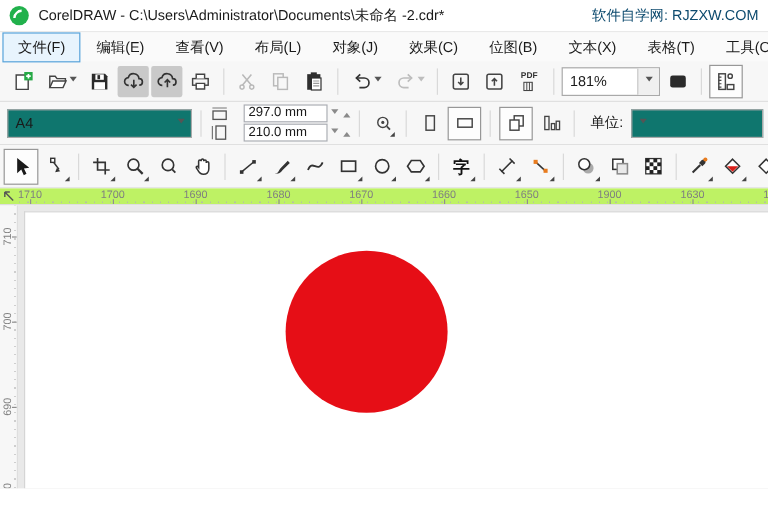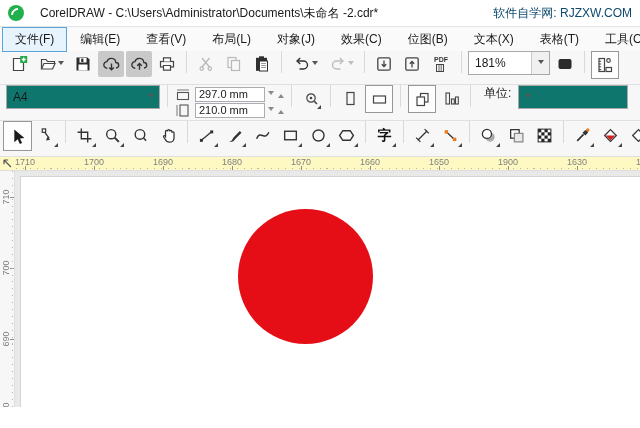--- a/index.html
+++ b/index.html
@@ -4,30 +4,30 @@
 <style>
   html,body{margin:0;padding:0;background:#888;}
   .window{position:relative;width:640px;height:428px;background:#fff;overflow:hidden;
     font-family:"Liberation Sans","DejaVu Sans",sans-serif;font-size:12px;color:#1a1a1a;}
 
   
   .titlebar{height:26px;display:flex;align-items:center;padding:0 8px;background:#fff;border-bottom:1px solid #e4e4e4;}
   .app-logo{width:16px;height:16px;border-radius:50%;background:#21b14c;position:relative;flex:0 0 auto;}
   .app-logo::after{content:'';position:absolute;left:3px;top:3px;width:10px;height:10px;border-radius:50%;
     border:2px solid transparent;border-top-color:#fff;transform:rotate(-45deg);}
-  .title-text{margin-left:16px;white-space:nowrap;}
+  .title-text{margin-left:8px;white-space:nowrap;}
   .brand-text{margin-left:auto;color:#0c4a6e;white-space:nowrap;}
 
   
   .menubar{height:24px;display:flex;align-items:center;background:#fafafa;padding:0 2px;}
   .menu-item{padding:3px 12px;border:1px solid transparent;white-space:nowrap;}
   .menu-item.active{background:#e8f4fd;border-color:#5aa4da;}
 
   
-  .bar{display:flex;background:#f7f7f7;border-bottom:1px solid #e0e0e0;}
+  .bar{display:flex;align-items:center;background:#f7f7f7;border-bottom:1px solid #e0e0e0;}
   .toolbar{height:33px;padding:0 6px;gap:2px;}
   .propbar{height:35px;padding:0 6px;gap:3px;}
   .toolbox{height:35px;padding:0 3px;gap:1px;overflow:hidden;}
   .tbtn{width:26px;height:26px;display:flex;align-items:center;justify-content:center;position:relative;flex:0 0 auto;}
   .xbtn{width:27px;height:28px;display:flex;align-items:center;justify-content:center;position:relative;flex:0 0 auto;}
   .pressed{background:#c9c9c9;border-radius:2px;}
   .boxed{border:1px solid #979797;background:#fdfdfd;}
   .vsep{width:1px;height:22px;background:#d9d9d9;margin:0 4px;flex:0 0 auto;}
   .caret-dn{width:0;height:0;border:3px solid transparent;border-top:4px solid #555;margin-left:1px;}
   .caret-dn.dis{border-top-color:#bdbdbd;}
@@ -36,21 +36,21 @@
   svg{display:block;}
 
   
   .combo{height:22px;background:#0f766e;border:1px solid #a9a9a9;display:flex;align-items:center;flex:0 0 auto;}
   .combo .val{flex:1;padding-left:6px;white-space:nowrap;overflow:hidden;}
   .combo .cbtn{width:17px;height:100%;display:flex;align-items:center;justify-content:center;}
   .combo.white{background:#fff;}
   .combo.white .cbtn{border-left:1px solid #c9c9c9;background:#f0f0f0;}
 
   
-  .dim-group{display:flex;align-items:center;gap:4px;}
+  .dim-group{display:flex;align-items:center;gap:12px;}
   .dim-icons{display:flex;flex-direction:column;gap:2px;}
   .dim-col{display:flex;flex-direction:column;gap:1px;}
   .dim-row{display:flex;align-items:center;}
   .dim-input{width:62px;height:13px;background:#fff;border:1px solid #abadb3;font-size:11px;line-height:13px;padding:0 3px;}
   .spin{display:flex;gap:4px;align-items:center;margin-left:3px;}
   .tri-dn{width:0;height:0;border:3px solid transparent;border-top:4px solid #8a8a8a;}
   .tri-up{width:0;height:0;border:3px solid transparent;border-bottom:4px solid #8a8a8a;}
   .units-label{margin:0 4px 0 6px;white-space:nowrap;}
 
   
@@ -60,21 +60,21 @@
   
   .ttool{font-size:14px;font-weight:bold;color:#111;line-height:14px;}
 
   
   .tabbar{height:19px;background:#ececec;display:flex;align-items:stretch;border-bottom:2px solid #29abe2;}
   .home-btn{width:24px;display:flex;align-items:center;justify-content:center;}
   .doc-tab{background:#d5eaf8;padding:0 12px;display:flex;align-items:center;white-space:nowrap;}
   .new-tab{width:28px;display:flex;align-items:center;justify-content:center;color:#9a9a9a;font-size:14px;}
 
   
-  .hruler{position:relative;height:13px;background:#fef9c3;overflow:hidden;border-bottom:1px solid #dedede;text-decoration:underline;}
+  .hruler{position:relative;height:13px;background:#bef264;overflow:hidden;border-bottom:1px solid #dedede;text-decoration:underline;}
   .hruler::after{content:'';position:absolute;left:16px;right:0;bottom:1px;height:1px;
     background:repeating-linear-gradient(to right,#b3b3b3 0 1px,transparent 1px 6.9px);}
   .hlab{position:absolute;top:0;transform:translateX(-50%);font-size:9px;color:#808080;line-height:10px;}
   .htick{position:absolute;bottom:0;width:1px;height:4px;background:#8f8f8f;}
   .origin-corner{position:absolute;left:1px;top:0;z-index:3;}
 
   .canvas{position:relative;height:236px;background:#e9e9e9;overflow:hidden;}
   .vruler{position:absolute;left:0;top:0;width:14px;height:100%;background:#f7f7f7;border-right:1px solid #dedede;overflow:hidden;z-index:2;}
   .vruler::after{content:'';position:absolute;top:0;bottom:0;right:1px;width:1px;
     background:repeating-linear-gradient(to bottom,#b3b3b3 0 1px,transparent 1px 6.9px);}

